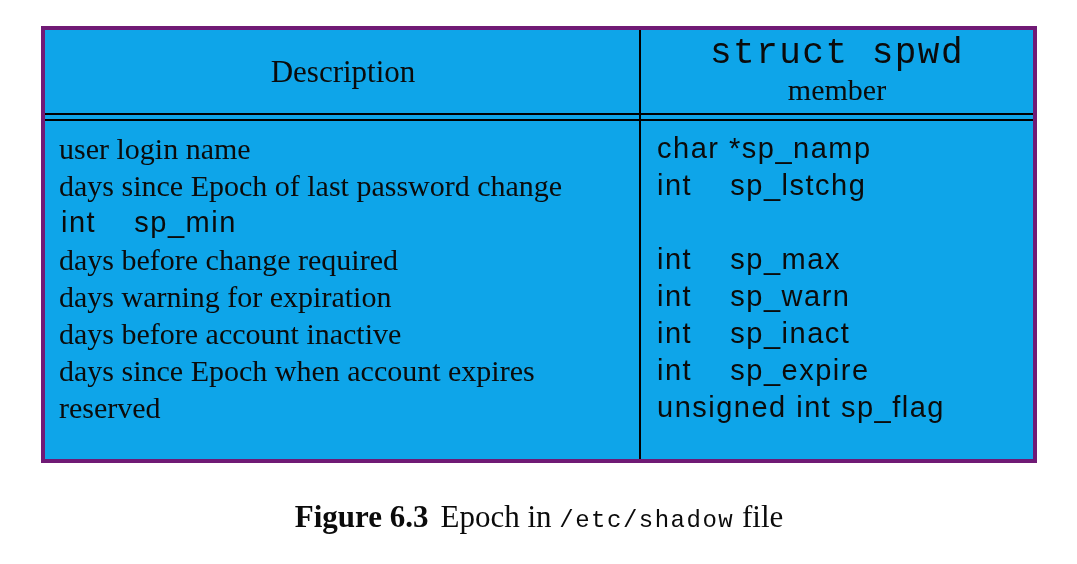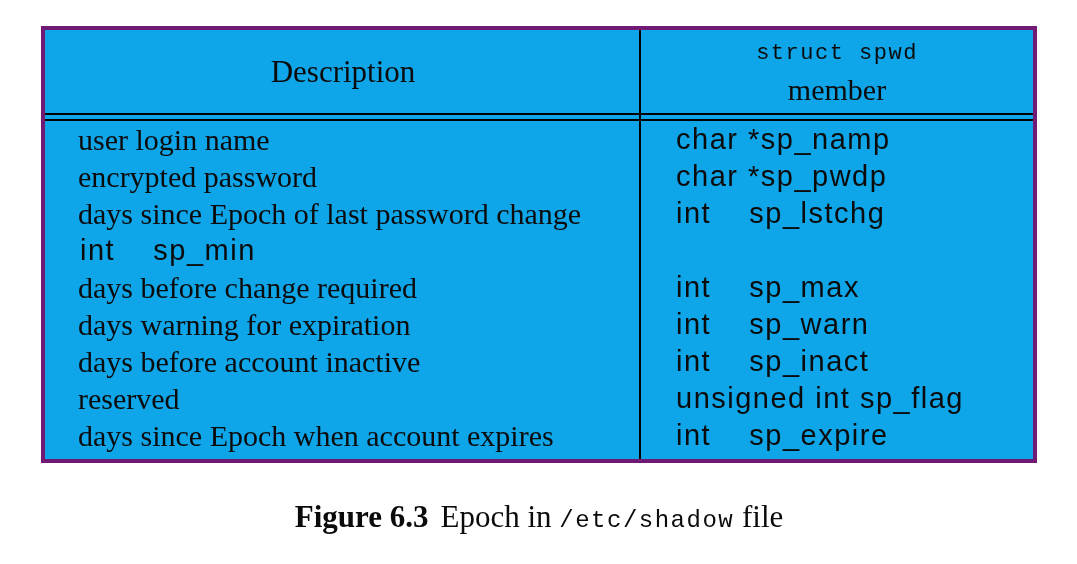--- a/index.html
+++ b/index.html
@@ -43,27 +43,27 @@
   .th-right {
     flex: 1;
     text-align: center;
     font-size: 30px;
     line-height: 36px;
   }
   .mono {
     font-family: "Liberation Mono", monospace;
     letter-spacing: 1.5px;
   }
-  .th-right .mono { font-size: 22px; }
+  .th-right .mono { font-size: 36px; }
   .double-rule {
     height: 4px;
     border-top: 2px solid #000;
     border-bottom: 2px solid #000;
   }
-  .tbody { padding-top: 0; margin-left: 19px; }
+  .tbody { padding-top: 9px; }
   .tr { display: flex; height: 37px; line-height: 37px; }
   .td-desc {
     box-sizing: border-box;
     width: 596px;
     padding-left: 14px;
     font-size: 30px;
     white-space: pre;
   }
   .td-member {
     flex: 1;
@@ -101,49 +101,45 @@
       </div>
 
       <div class="double-rule"></div>
 
       <div class="tbody">
         <div class="tr">
           <div class="td-desc">user login name</div>
           <div class="td-member">char *sp_namp</div>
         </div>
         <div class="tr">
-          <div class="td-desc">encrypted password</div>
-          <div class="td-member">char *sp_pwdp</div>
-        </div>
-        <div class="tr">
           <div class="td-desc">days since Epoch of last password change</div>
           <div class="td-member">int    sp_lstchg</div>
         </div>
         <div class="tr">
           <div class="td-member">int    sp_min</div>
         </div>
         <div class="tr">
           <div class="td-desc">days before change required</div>
           <div class="td-member">int    sp_max</div>
         </div>
         <div class="tr">
           <div class="td-desc">days warning for expiration</div>
           <div class="td-member">int    sp_warn</div>
         </div>
         <div class="tr">
           <div class="td-desc">days before account inactive</div>
           <div class="td-member">int    sp_inact</div>
         </div>
         <div class="tr">
+          <div class="td-desc">days since Epoch when account expires</div>
+          <div class="td-member">int    sp_expire</div>
+        </div>
+        <div class="tr">
           <div class="td-desc">reserved</div>
           <div class="td-member">unsigned int sp_flag</div>
-        </div>
-        <div class="tr">
-          <div class="td-desc">days since Epoch when account expires</div>
-          <div class="td-member">int    sp_expire</div>
         </div>
       </div>
     </div>
 
     <div class="caption">
       <span class="cap-label">Figure 6.3</span><span>Epoch in</span>
       <span class="mono cap-code">/etc/shadow</span>
       <span>file</span>
     </div>
 

